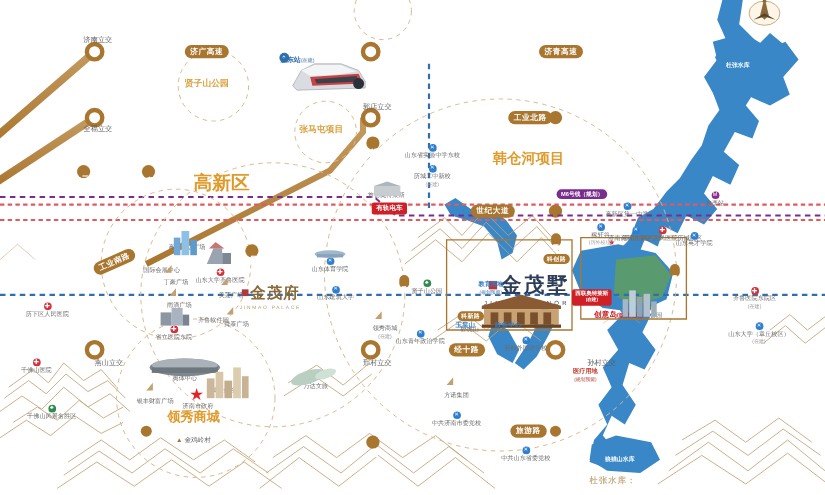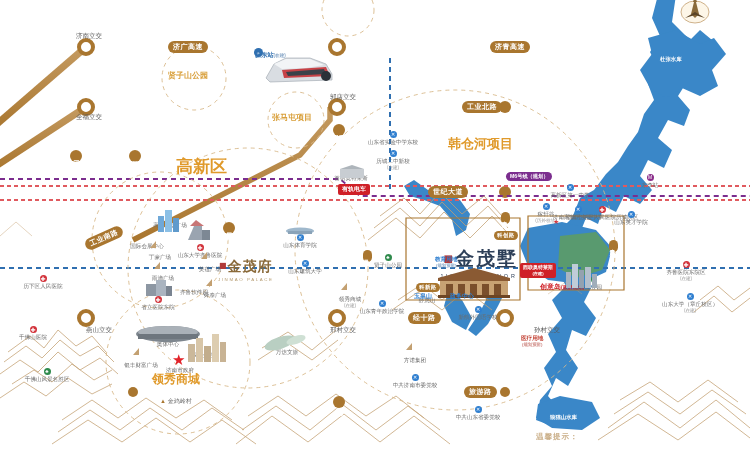--- a/index.html
+++ b/index.html
@@ -566,15 +566,15 @@
     </g>
   </svg>
 
   <div class="lbl" style="left:414px;top:293px;color:#2f7fd0;font-size:6px;font-weight:bold;">玉皇山</div>
   <div class="lbl" style="left:450px;top:293px;color:#2f7fd0;font-size:6px;font-weight:bold;">政务中心</div>
 
   <div class="lbl" style="left:160px;top:398px;color:#6b6b6b;font-size:6px;">
     <span style="color:#a9762f;">▲</span> <span>金鸡岭村</span>
   </div>
 
-  <div class="tip" style="left:536px;top:432px;">温馨提示：</div>
+  <div class="tip" style="left:536px;top:432px;">杜张水库：</div>
 
 </div>
 
 </body></html>

